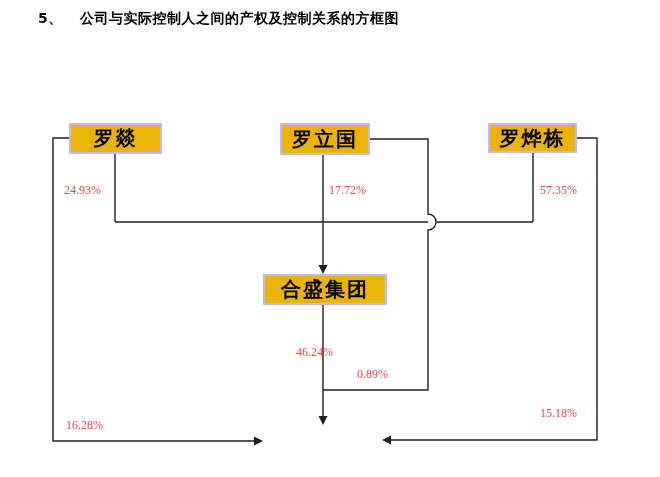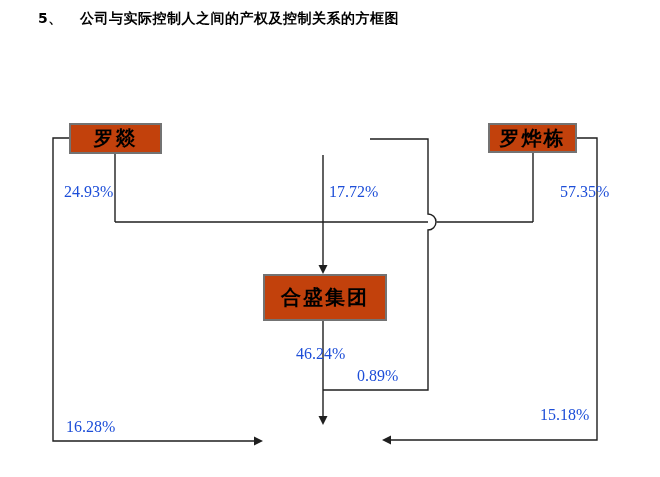--- a/index.html
+++ b/index.html
@@ -31,36 +31,36 @@
     white-space: nowrap;
   }
   .applicability .glyph { display: inline-block; margin-right: 2px; }
   .applicability .opt2 { margin-left: 22px; }
   svg.wires { position: absolute; left: 0; top: 0; }
   svg.wires path { fill: none; stroke: #1f1f1f; stroke-width: 1.4; }
   svg.wires polygon { fill: #1f1f1f; stroke: none; }
   .node {
     position: absolute;
     box-sizing: border-box;
-    border: 2px solid #737373;
-    background: #c2410c;
+    border: 2px solid #c4b5fd;
+    background: #eab308;
     display: flex;
     align-items: center;
     justify-content: center;
     font-size: 20px;
     font-weight: 600;
     font-family: "DejaVu Serif", "Liberation Serif", serif;
     letter-spacing: 2px;
     white-space: nowrap;
   }
   .pct {
     position: absolute;
-    font-size: 16px;
+    font-size: 12px;
     font-family: "Liberation Serif", "DejaVu Serif", serif;
-    color: #1d4ed8;
+    color: #ef4444;
     white-space: nowrap;
   }
 </style>
 </head>
 <body>
 
 <div id="screenshot">
 
   <div class="doc-title">
     <span class="num">5、</span><span>公司与实际控制人之间的产权及控制关系的方框图</span>
@@ -85,24 +85,25 @@
     <path d="M 370 139 H 428 V 214 A 8 8 0 0 1 428 230 V 390 H 323"></path>
 
     <path d="M 323 305 V 418"></path>
     <polygon points="323,425 318.5,416 327.5,416"></polygon>
 
     <path d="M 577 138 H 597 V 440 H 391"></path>
     <polygon points="382,440 391,435.5 391,444.5"></polygon>
   </svg>
 
   <div class="node" style="left:69px; top:123px; width:93px; height:31px;">罗燚</div>
+  <div class="node" style="left:280px; top:123px; width:90px; height:32px;">罗立国</div>
   <div class="node" style="left:488px; top:123px; width:89px; height:30px;">罗烨栋</div>
-  <div class="node" style="left:263px; top:274px; width:124px; height:47px;">合盛集团</div>
+  <div class="node" style="left:263px; top:274px; width:124px; height:31px;">合盛集团</div>
 
   <div class="pct" style="left:64px; top:183px;">24.93%</div>
   <div class="pct" style="left:329px; top:183px;text-align:center;">17.72%</div>
-  <div class="pct" style="left:560px; top:183px;">57.35%</div>
+  <div class="pct" style="left:540px; top:183px;">57.35%</div>
   <div class="pct" style="left:277px; top:345px;margin-left:19px;">46.24%</div>
   <div class="pct" style="left:357px; top:367px;">0.89%</div>
   <div class="pct" style="left:66px; top:418px;">16.28%</div>
   <div class="pct" style="left:540px; top:406px;">15.18%</div>
 
 </div>
 
 </body></html>

